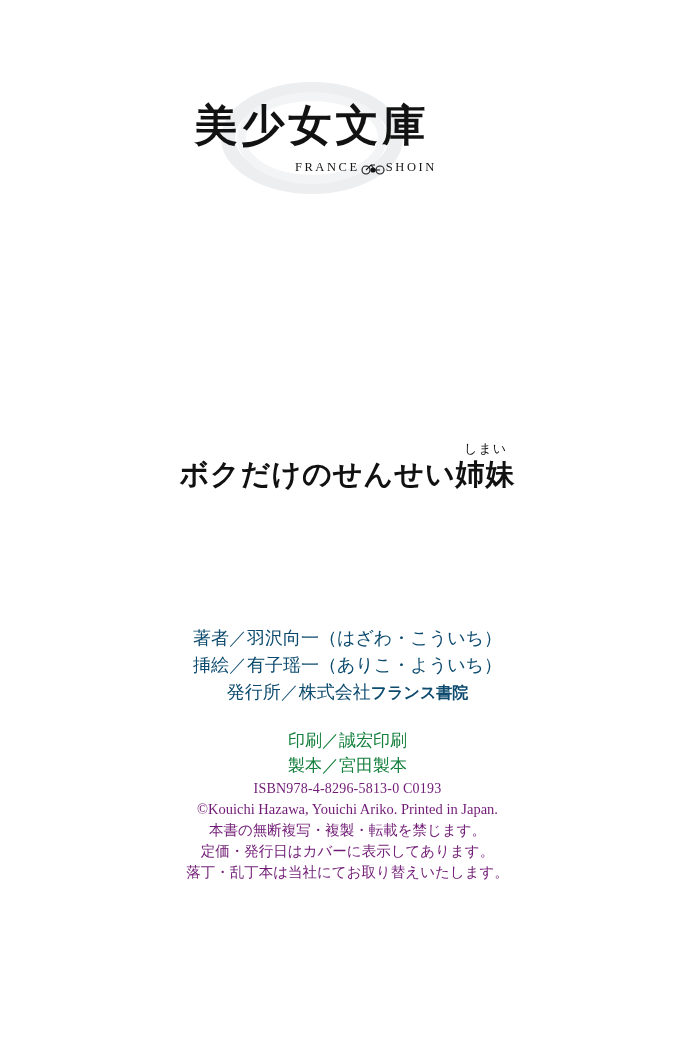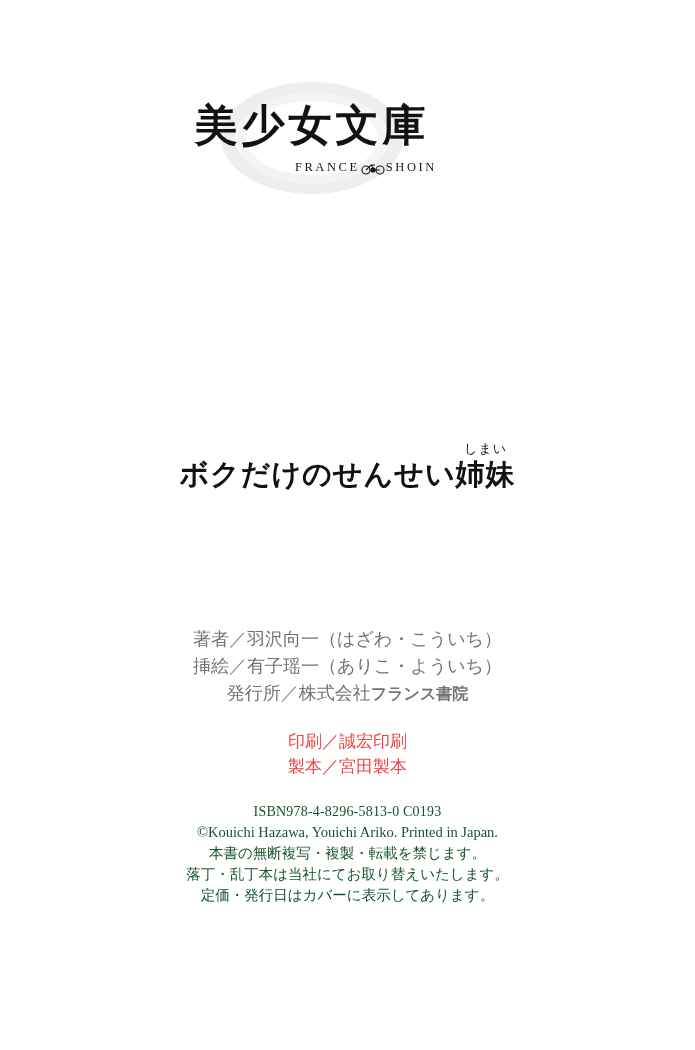--- a/index.html
+++ b/index.html
@@ -125,49 +125,49 @@
     position: absolute;
     top: 625px;
     left: 0;
     width: 695px;
     text-align: center;
     font-family: "DejaVu Serif", serif;
   }
   .credit-line {
     font-size: 18px;
     line-height: 27px;
-    color: #737373;
-    white-space: nowrap;
+    color: #0c4a6e;
+    white-space: nowrap;
+    font-family: Liberation Serif, serif;
   }
   .credit-line .pub-name {
     font-weight: bold;
     font-size: 16px;
   }
   .address-block {
     margin-top: 16px;
     font-size: 17px;
     line-height: 25px;
     color: #141414;
   }
   .address-block .url {
     font-family: "Liberation Serif", serif;
     font-size: 16.5px;
     letter-spacing: 0.2px;
   }
   .printer-block {
     margin-top: 22px;
     font-size: 17px;
     line-height: 25px;
-    color: #ef4444;
+    color: #15803d;
   }
   .legal-block {
-    margin-top: 22px;
     font-size: 14.5px;
     line-height: 21px;
-    color: #14532d;
+    color: #701a75;
   }
   .legal-block .isbn {
     font-family: "Liberation Serif", serif;
     font-size: 14px;
     letter-spacing: 0.2px;
   }
   .legal-block .copyright {
     font-family: "Liberation Serif", serif;
     font-size: 14.5px;
   }
@@ -215,18 +215,18 @@
 
     <div class="printer-block">
       <div class="nowrap">印刷／誠宏印刷</div>
       <div class="nowrap">製本／宮田製本</div>
     </div>
 
     <div class="legal-block">
       <div class="nowrap isbn">ISBN978-4-8296-5813-0 C0193</div>
       <div class="nowrap copyright">©Kouichi Hazawa, Youichi Ariko.  Printed in Japan.</div>
       <div class="nowrap">本書の無断複写・複製・転載を禁じます。</div>
+      <div class="nowrap">定価・発行日はカバーに表示してあります。</div>
       <div class="nowrap">落丁・乱丁本は当社にてお取り替えいたします。</div>
-      <div class="nowrap">定価・発行日はカバーに表示してあります。</div>
     </div>
 
   </div>
 </div>
 
 </body></html>

